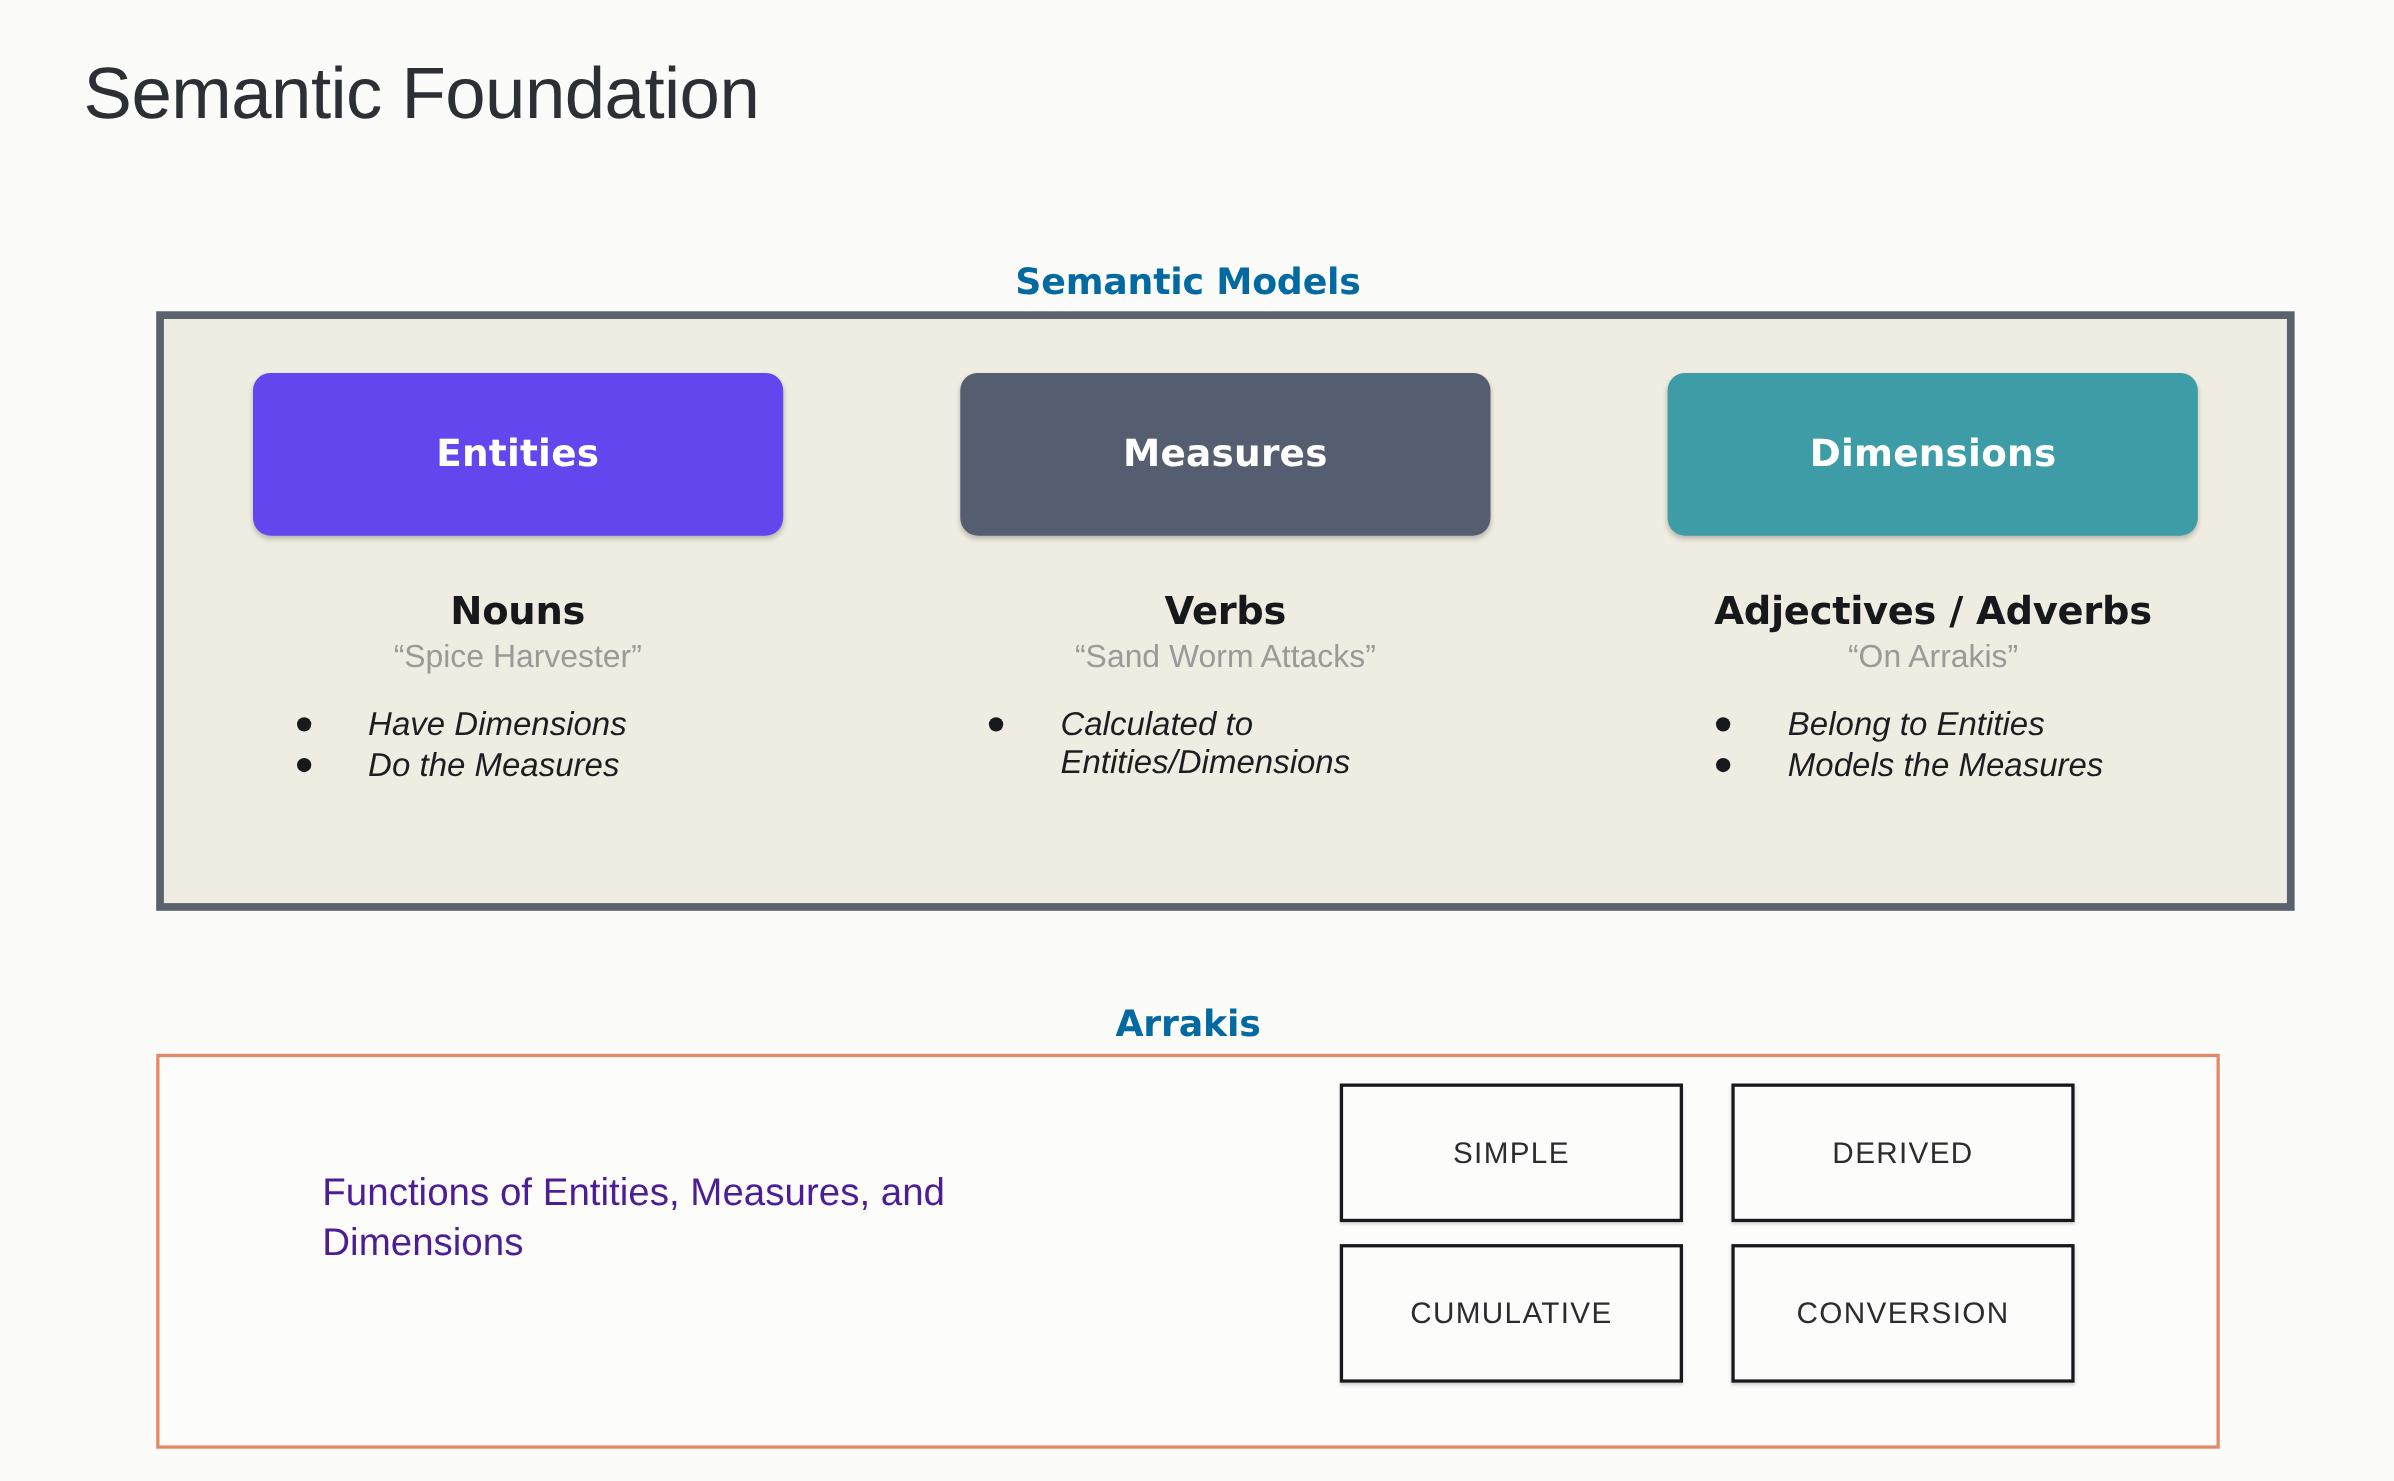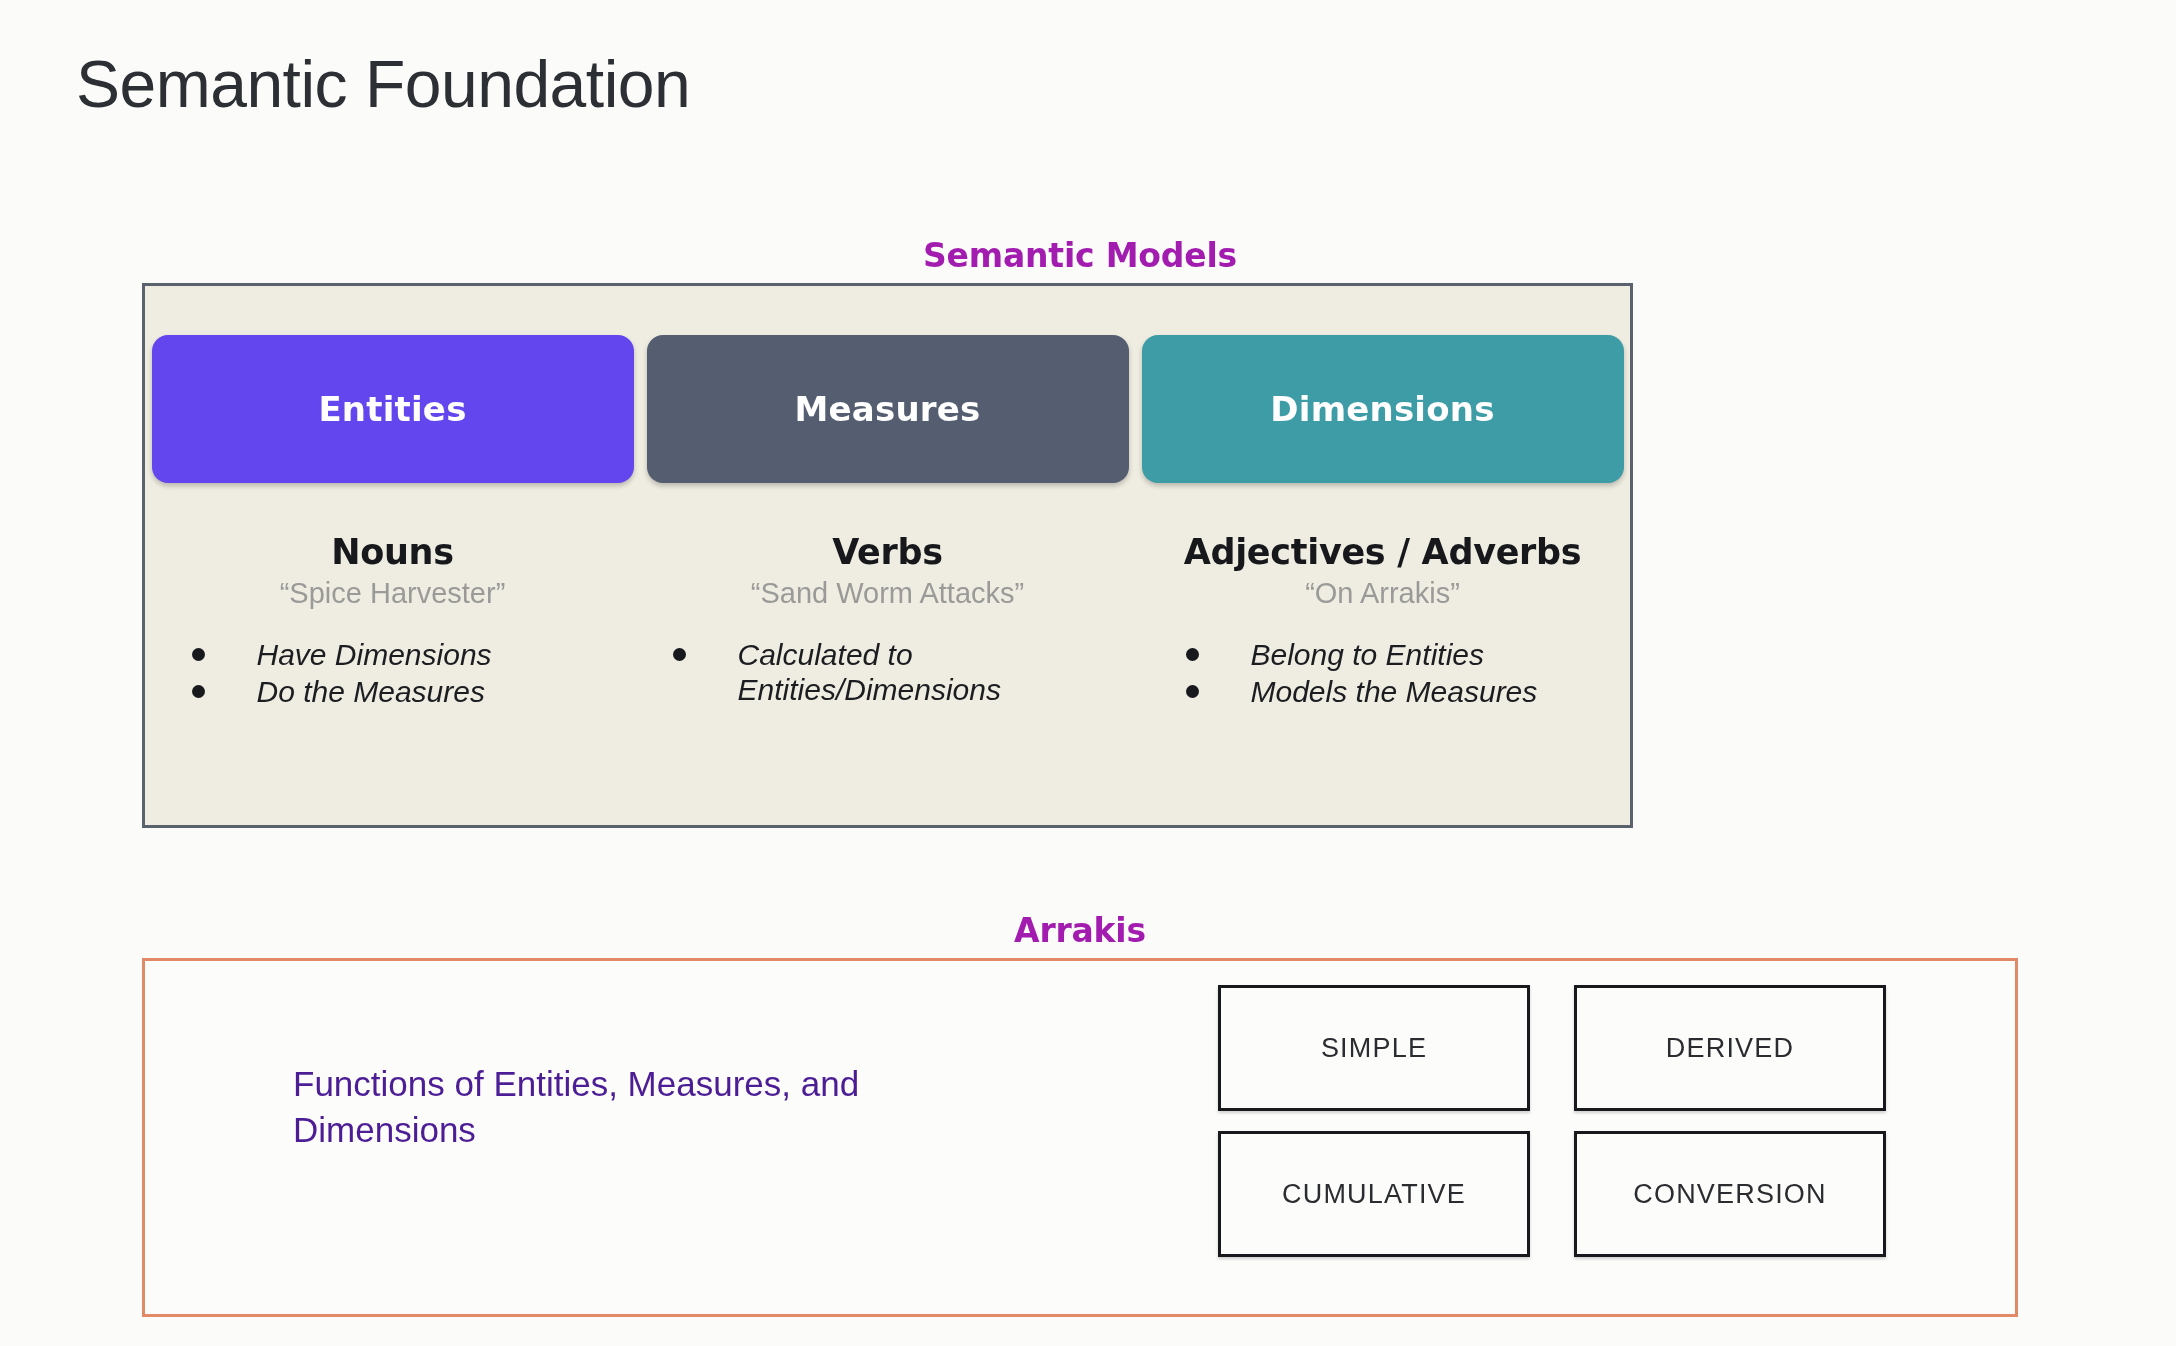--- a/index.html
+++ b/index.html
@@ -26,45 +26,45 @@
     color: #2c2f33;
     font-family: "Liberation Sans", sans-serif;
     white-space: nowrap;
   }
 
   
   .section-header {
     position: absolute;
     font-size: 33px;
     font-weight: bold;
-    color: #a21caf;
+    color: #0369a1;
     text-align: center;
     font-family: "DejaVu Sans", sans-serif;
     letter-spacing: -0.2px;
   }
   #models-header {
     left: 142px;
     width: 1876px;
     top: 236px;
   }
   #metrics-header {
     left: 142px;
     width: 1876px;
     top: 911px;
   }
 
   
   .models-panel {
     position: absolute;
     left: 142px;
     top: 283px;
-    width: 1491px;
+    width: 1944px;
     height: 545px;
     background: #efede1;
-    border: 3px solid #0369a1;
+    border: 7px solid #0369a1;
     box-sizing: border-box;
   }
 
   .models-cols {
     position: absolute;
     inset: 0;
     display: flex;
     flex-direction: row;
   }
   .models-col {

